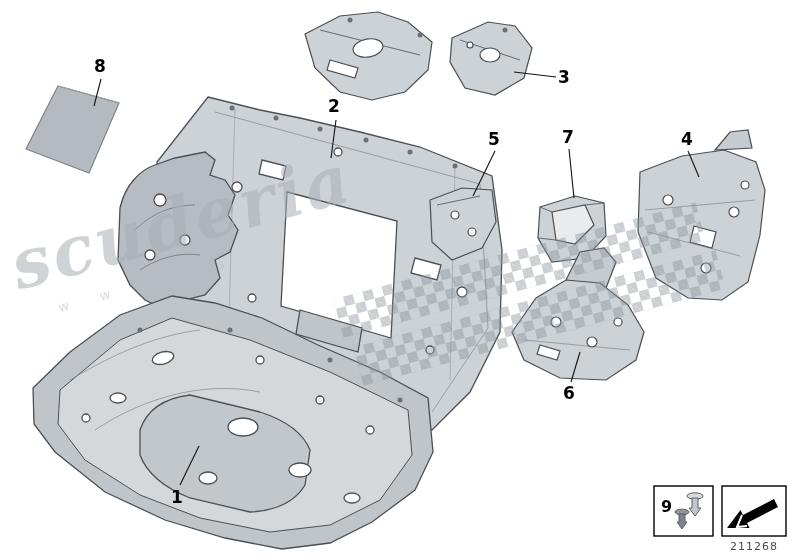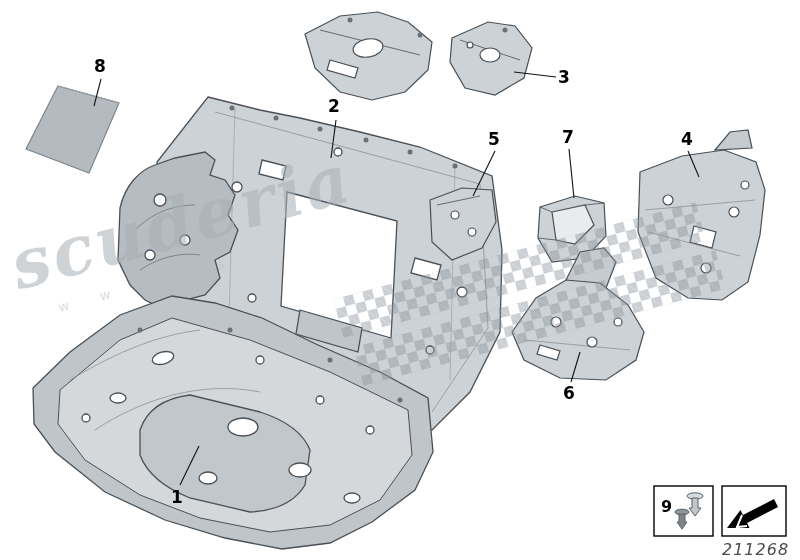--- a/index.html
+++ b/index.html
@@ -40,21 +40,21 @@
       linear-gradient(45deg,#8f979e 25%,transparent 25%,transparent 75%,#8f979e 75%);
     background-position:0 0,10px 10px;
     background-size:20px 20px;
   }
   .wm-flag-a{left:332px;top:250px;}
   .wm-flag-b{left:352px;top:298px;}
 
   
   .doc-number{
     position:absolute;left:722px;top:540px;width:64px;z-index:10;
-    font-size:16px;color:#4a4a4a;text-align:center;letter-spacing:1px;font-style:italic;
+    font-size:11px;color:#4a4a4a;text-align:center;letter-spacing:1px;
   }
   .legend-num{
     position:absolute;left:661px;top:497px;z-index:10;
     font-size:16px;font-weight:bold;color:#000;
   }
 </style>
 </head>
 <body>
 
 <div class="canvas">

